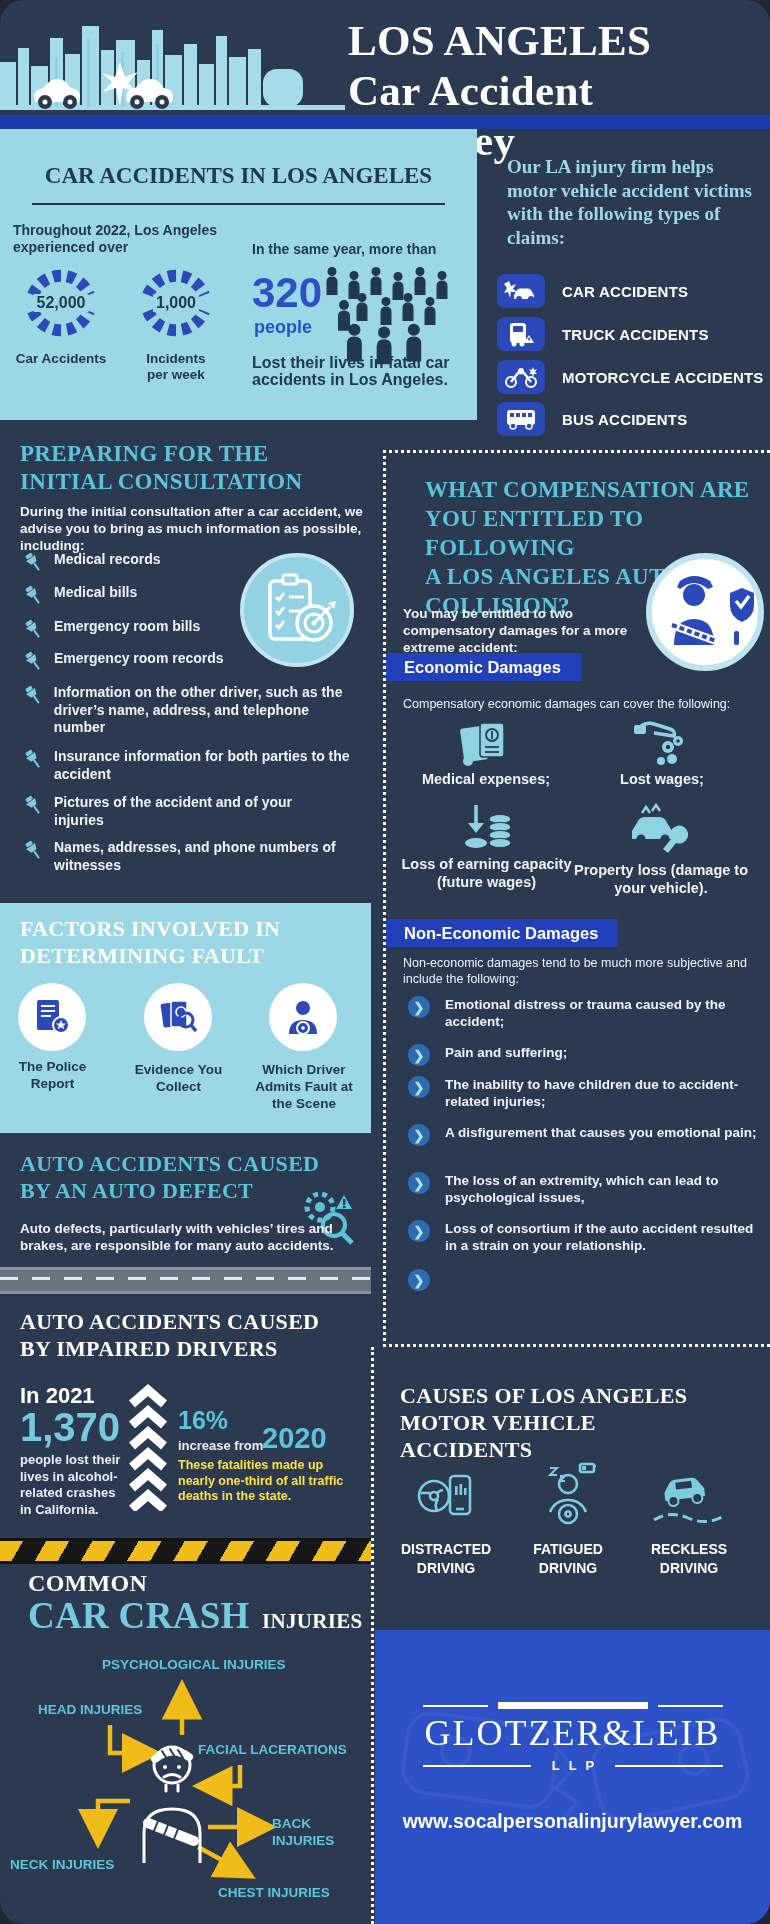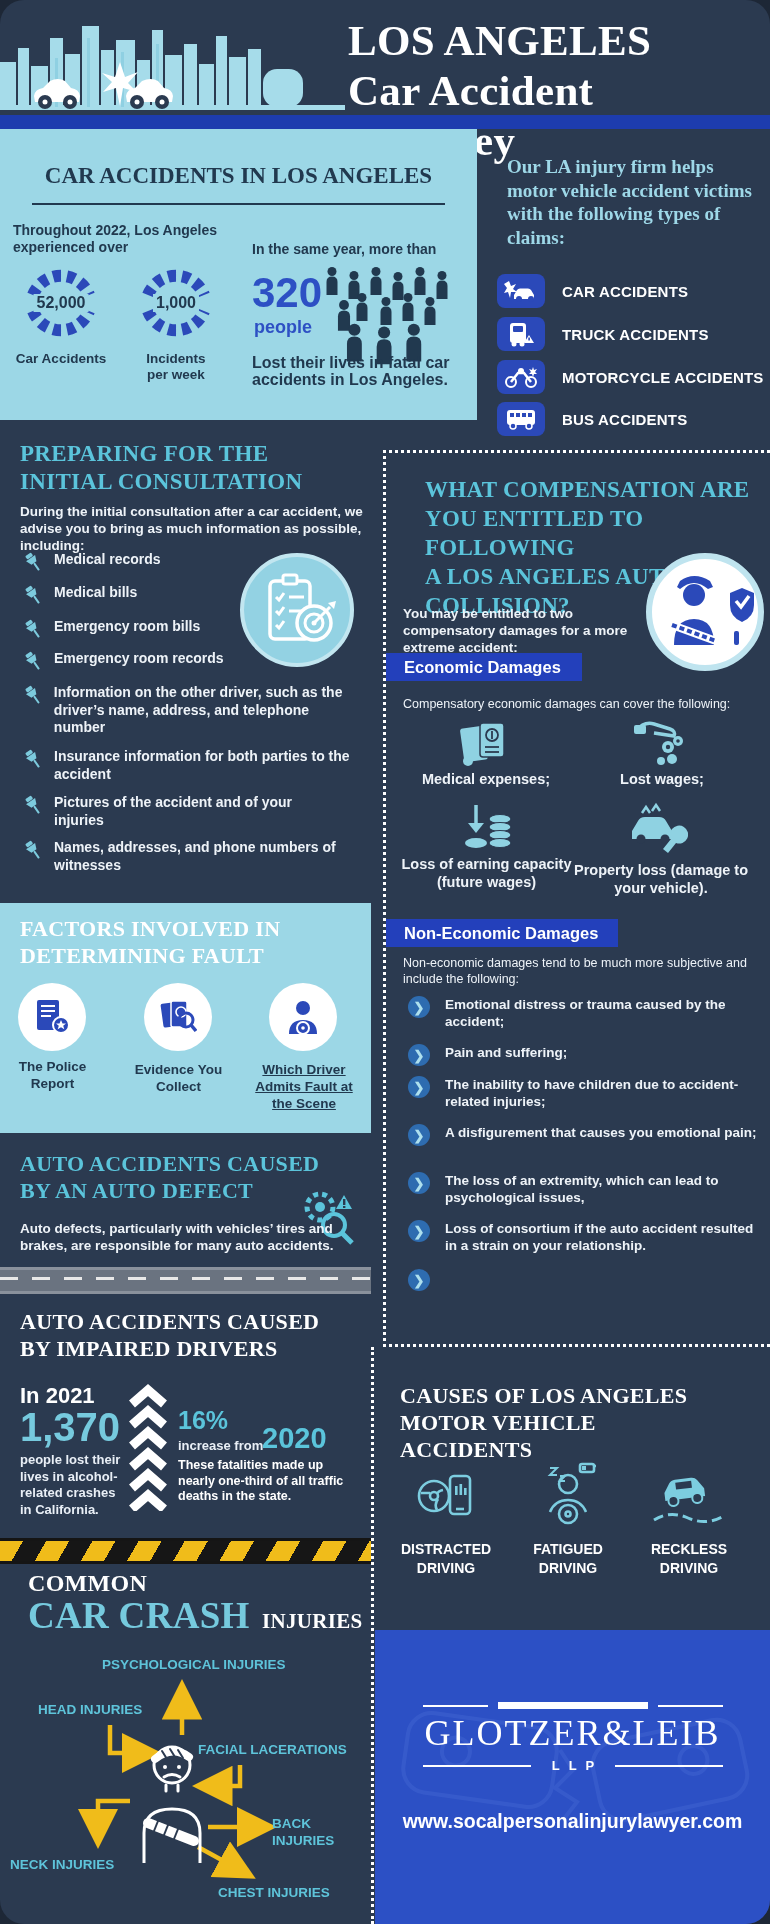--- a/index.html
+++ b/index.html
@@ -335,21 +335,21 @@
     <div class="abs faultcircle" style="left:269px;top:80px;">
       <svg width="38" height="38" viewBox="0 0 38 38">
         <circle cx="19" cy="10" r="7" fill="#2b49b9"></circle>
         <path d="M5,36 q0,-14 14,-14 q14,0 14,14 z" fill="#2b49b9"></path>
         <circle cx="19" cy="30" r="6" fill="none" stroke="#fff" stroke-width="2"></circle>
         <circle cx="19" cy="30" r="1.8" fill="#fff"></circle>
       </svg>
       </div>
     <div class="abs navytxt center" style="left:0;top:155px;width:105px;font-size:13.5px;font-weight:bold;line-height:17px;">The Police Report</div>
     <div class="abs navytxt center" style="left:126px;top:158px;width:105px;font-size:13.5px;font-weight:bold;line-height:17px;">Evidence You Collect</div>
-    <div class="abs navytxt center" style="left:248px;top:158px;width:112px;font-size:13.5px;font-weight:bold;line-height:17px;text-decoration:underline;">Which Driver Admits Fault at the Scene</div>
+    <div class="abs navytxt center" style="left:248px;top:158px;width:112px;font-size:13.5px;font-weight:bold;line-height:17px;">Which Driver Admits Fault at the Scene</div>
   </div>
 
   <div class="abs serif teal pre hd" style="left:20px;top:1150px;width:310px;font-size:22px;line-height:27px;">AUTO ACCIDENTS CAUSED
 BY AN AUTO DEFECT</div>
   <svg class="abs" style="left:296px;top:1185px;" width="60" height="62" viewBox="0 0 60 62">
     <circle cx="24" cy="22" r="13" fill="none" stroke="#5bc4db" stroke-width="5" stroke-dasharray="5 4"></circle>
     <circle cx="24" cy="22" r="5" fill="#5bc4db"></circle>
     <circle cx="38" cy="40" r="11" fill="none" stroke="#5bc4db" stroke-width="4"></circle>
     <line x1="46" y1="48" x2="56" y2="58" stroke="#5bc4db" stroke-width="5"></line>
     <polygon points="48,10 56,24 40,24" fill="#5bc4db"></polygon>
@@ -374,21 +374,21 @@
         <polyline points="4,42 20,28 36,42"></polyline>
       <polyline points="4,63 20,49 36,63"></polyline>
         <polyline points="4,84 20,70 36,84"></polyline>
       <polyline points="4,105 20,91 36,105"></polyline>
         <polyline points="4,126 20,112 36,126"></polyline>
     </g>
   </svg>
   <div class="abs" style="left:178px;top:1406px;color:#5bc4db;font-size:25px;font-weight:bold;">16%</div>
   <div class="abs" style="left:178px;top:1438px;color:#e9eff6;font-size:13px;font-weight:bold;">increase from</div>
   <div class="abs" style="left:262px;top:1422px;color:#5bc4db;font-size:29px;font-weight:bold;">2020</div>
-  <div class="abs" style="left:178px;top:1458px;width:185px;color:#ffffff;font-size:12.5px;font-weight:bold;line-height:15.5px;">These fatalities made up nearly one-third of all traffic deaths in the state.</div>
+  <div class="abs" style="left:178px;top:1458px;width:185px;color:#fde047;font-size:12.5px;font-weight:bold;line-height:15.5px;">These fatalities made up nearly one-third of all traffic deaths in the state.</div>
 
   <div class="abs" style="left:0;top:1538px;width:371px;height:20px;border-top:3px solid #151515;border-bottom:3px solid #151515;
        background:repeating-linear-gradient(120deg,#f0bc1a 0 20px,#161616 20px 40px);"></div>
 
   <div class="abs serif hd" style="left:28px;top:1570px;color:#fff;font-size:24px;">COMMON</div>
   <div class="abs" style="left:28px;top:1594px;width:343px;">
     <span class="serif hd" style="color:#76cade;font-size:37px;">CAR CRASH</span>
     <span class="serif hd" style="color:#fff;font-size:21px;margin-left:8px;">INJURIES</span>
   </div>
 

